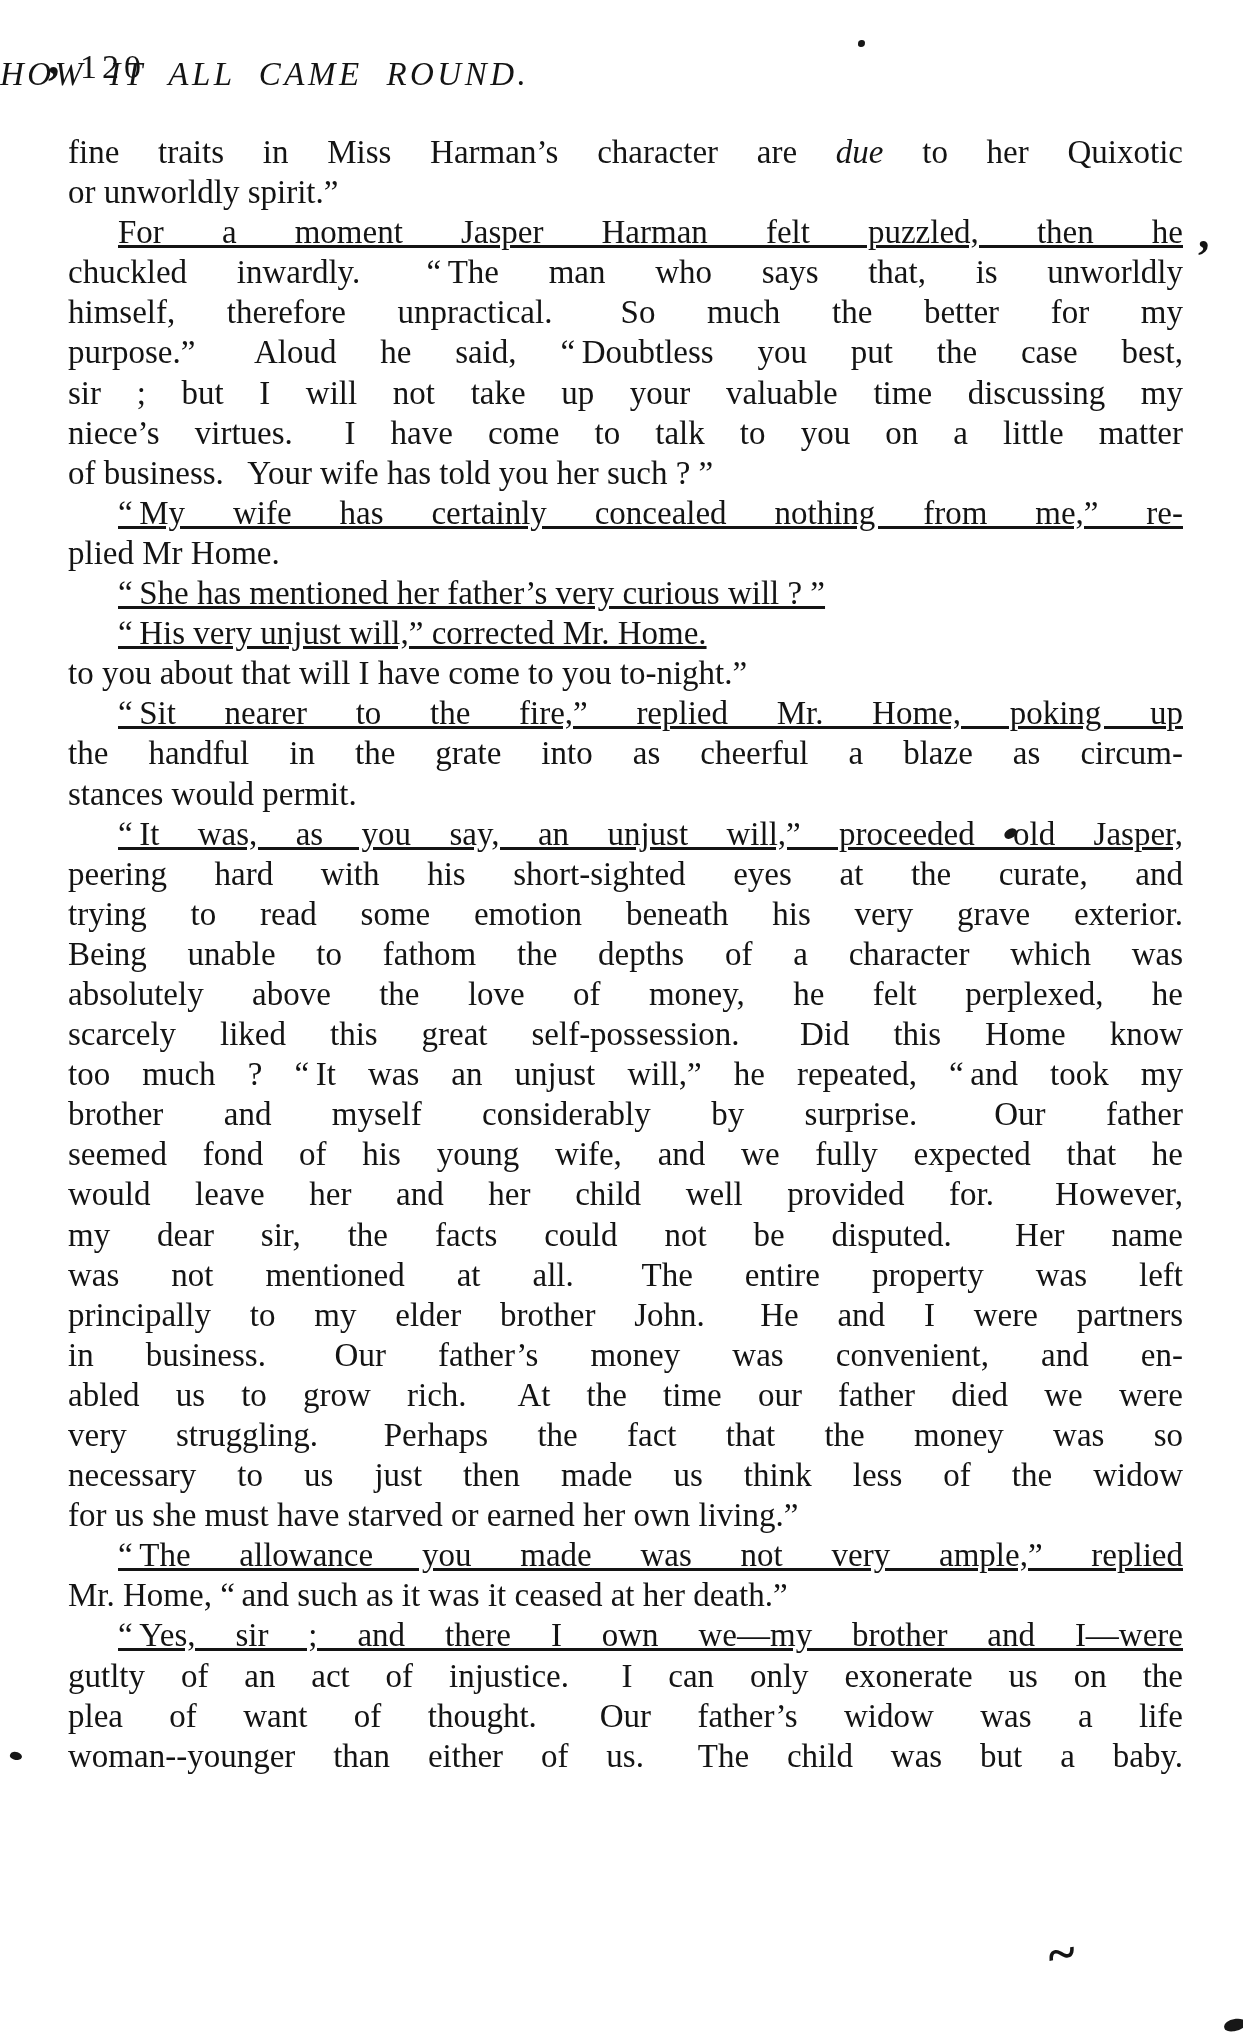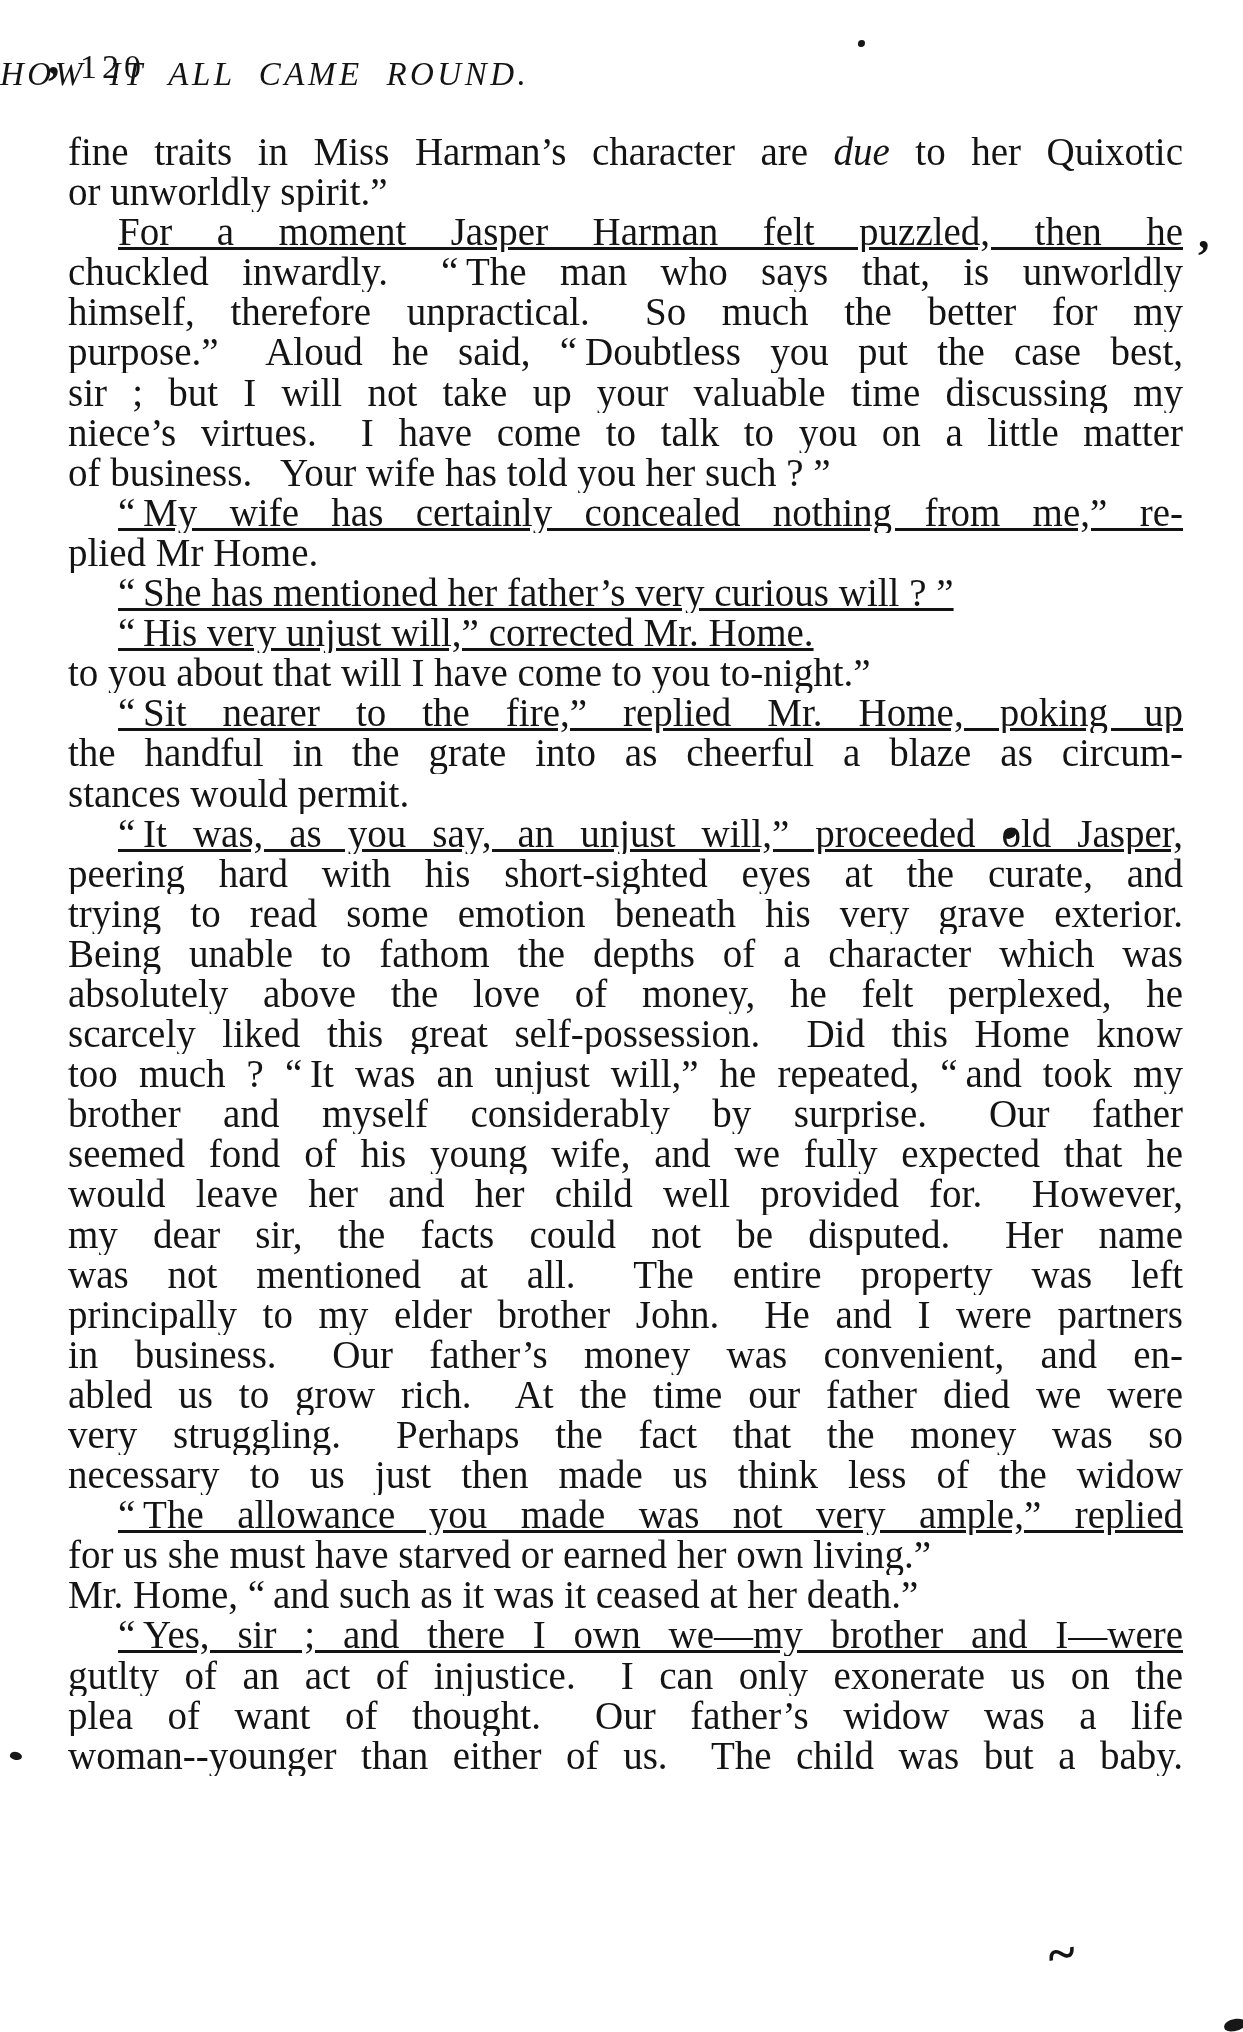--- a/index.html
+++ b/index.html
@@ -14,21 +14,21 @@
     position:absolute;left:80px;top:48px;
     font-size:34px;letter-spacing:5px;
   }
   .title{
     position:absolute;left:0;right:0;top:56px;
     text-align:left;font-style:italic;
     font-size:33px;letter-spacing:3.5px;word-spacing:12px;
   }
   .bodytext{
     position:absolute;left:68px;top:132px;width:1115px;
-    font-size:39px;line-height:40.1px;
+    font-size:33px;line-height:40.1px;
   }
   .line{height:40.1px;overflow:hidden;}
   .line.just{text-align:justify;}
   .line.just::after{content:"";display:inline-block;width:100%;height:0;}
   .line.indent{text-indent:50px;text-decoration:underline;}
   .line em{font-style:italic;}
   .mark{position:absolute;line-height:1;color:#141414;font-family:"Liberation Serif",serif;}
   .mark.speck{background:#171717;border-radius:55% 45% 60% 40%;}
   .mark.char{font-weight:bold;}
 </style>
@@ -66,22 +66,22 @@
       <div class="line just"><span>brother and myself considerably by surprise.  Our father</span></div>
       <div class="line just"><span>seemed fond of his young wife, and we fully expected that he</span></div>
       <div class="line just"><span>would leave her and her child well provided for.  However,</span></div>
       <div class="line just"><span>my dear sir, the facts could not be disputed.  Her name</span></div>
       <div class="line just"><span>was not mentioned at all.  The entire property was left</span></div>
       <div class="line just"><span>principally to my elder brother John.  He and I were partners</span></div>
       <div class="line just"><span>in business.  Our father’s money was convenient, and en-</span></div>
       <div class="line just"><span>abled us to grow rich.  At the time our father died we were</span></div>
       <div class="line just"><span>very struggling.  Perhaps the fact that the money was so</span></div>
       <div class="line just"><span>necessary to us just then made us think less of the widow</span></div>
+      <div class="line"><span>for us she must have starved or earned her own living.”</span></div>
       <div class="line indent just"><span>“ The allowance you made was not very ample,” replied</span></div>
-      <div class="line"><span>for us she must have starved or earned her own living.”</span></div>
       <div class="line"><span>Mr. Home, “ and such as it was it ceased at her death.”</span></div>
       <div class="line indent just"><span>“ Yes, sir ; and there I own we—my brother and I—were</span></div>
       <div class="line just"><span>gutlty of an act of injustice.  I can only exonerate us on the</span></div>
       <div class="line just"><span>plea of want of thought.  Our father’s widow was a life</span></div>
       <div class="line just"><span>woman--younger than either of us.  The child was but a baby.</span></div>
     </div>
   <div>
       <span class="mark char" style="left: 48px; top: 36px; font-size: 46px;">,</span>
       <span class="mark speck" style="left: 858px; top: 40px; width: 7px; height: 7px;"></span>
       <span class="mark char" style="left: 1198px; top: 210px; font-size: 46px;">,</span>

